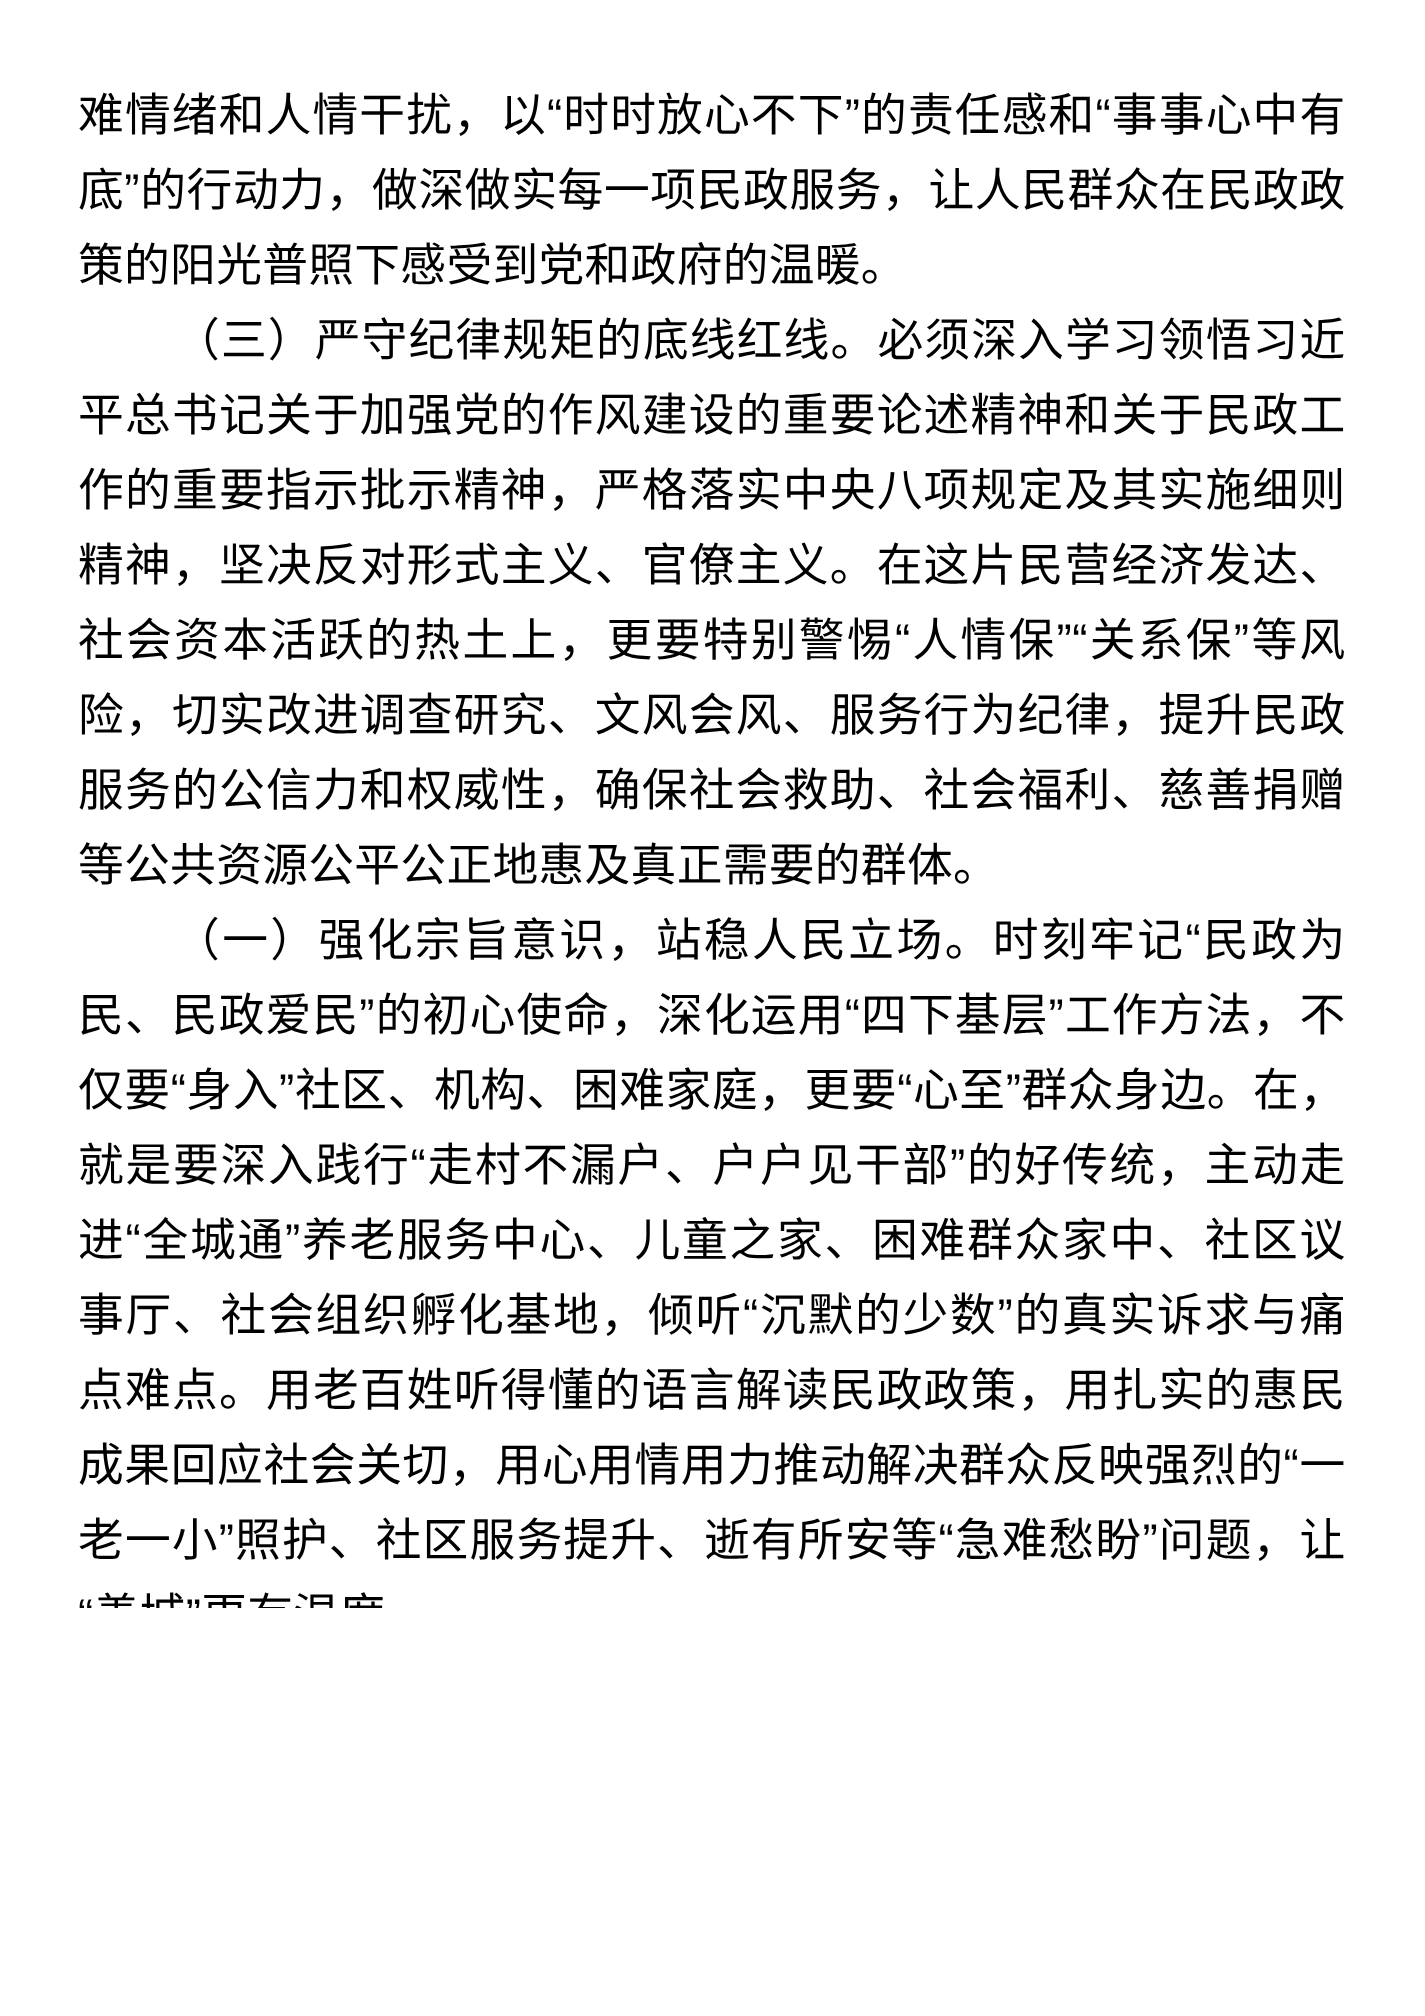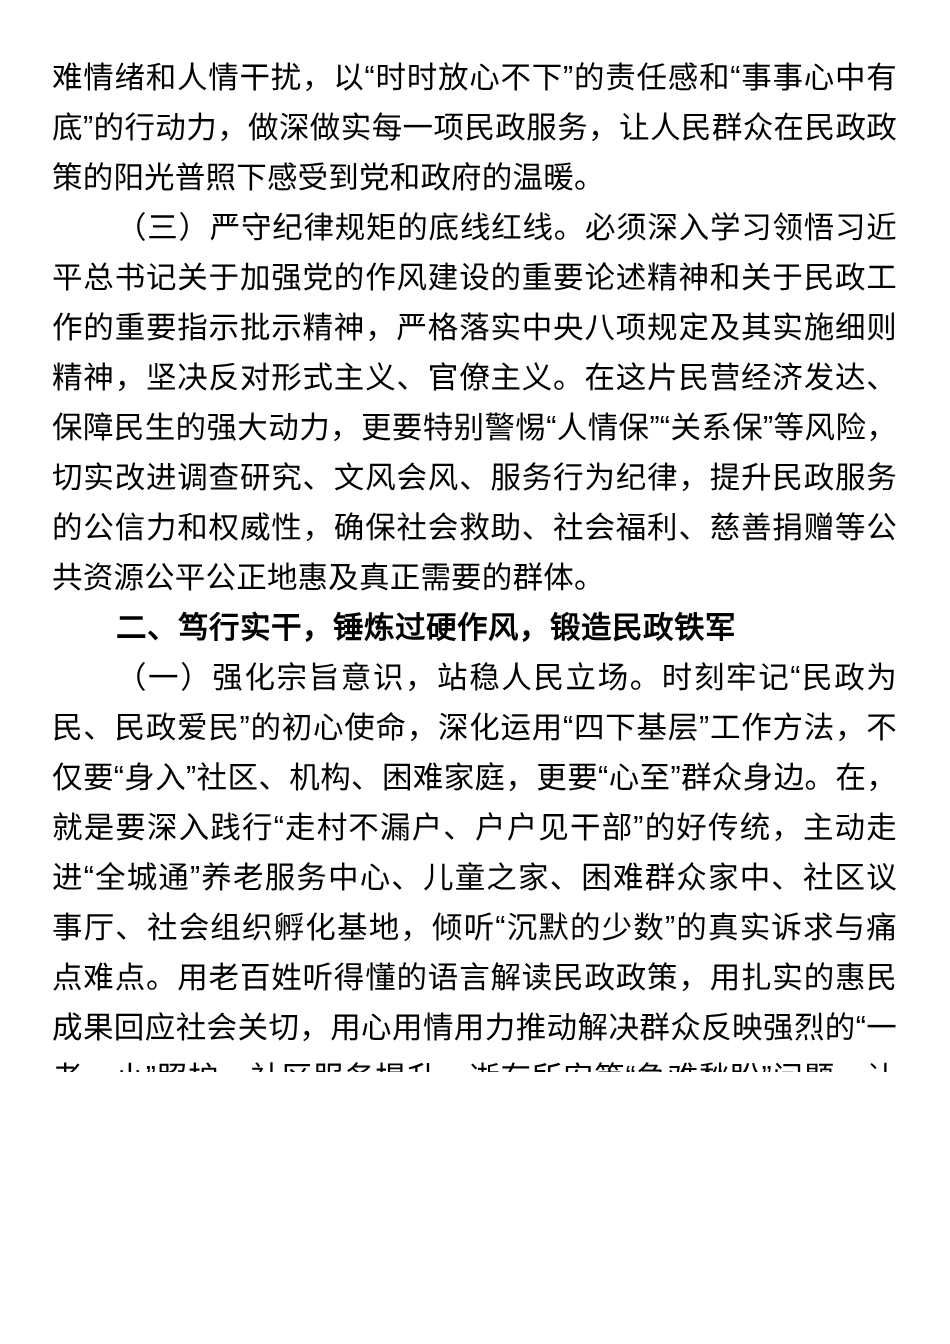--- a/index.html
+++ b/index.html
@@ -55,21 +55,20 @@
   }
 </style>
 </head>
 <body>
 
 <div class="page">
   <div class="doc-body">
 
     <p class="para">难情绪和人情干扰，以“时时放心不下”的责任感和“事事心中有底”的行动力，做深做实每一项民政服务，让人民群众在民政政策的阳光普照下感受到党和政府的温暖。</p>
 
-    <p class="para indent">（三）严守纪律规矩的底线红线。必须深入学习领悟习近平总书记关于加强党的作风建设的重要论述精神和关于民政工作的重要指示批示精神，严格落实中央八项规定及其实施细则精神，坚决反对形式主义、官僚主义。在这片民营经济发达、保障民生的强大动力，更要特别警惕“人情保”“关系保”等风险，切实改进调查研究、文风会风、服务行为纪律，提升民政服务的公信力和权威性，确保社会救助、社会福利、慈善捐赠等公共资源公平公正地惠及真正需要的群体。</p>
+    <p class="para indent">（三）严守纪律规矩的底线红线。必须深入学习领悟习近平总书记关于加强党的作风建设的重要论述精神和关于民政工作的重要指示批示精神，严格落实中央八项规定及其实施细则精神，坚决反对形式主义、官僚主义。在这片民营经济发达、社会资本活跃的热土上，更要特别警惕“人情保”“关系保”等风险，切实改进调查研究、文风会风、服务行为纪律，提升民政服务的公信力和权威性，确保社会救助、社会福利、慈善捐赠等公共资源公平公正地惠及真正需要的群体。</p>
 
-    <p class="heading">二、笃行实干，锤炼过硬作风，锻造民政铁军</p>
 
 
     <p class="para indent">（一）强化宗旨意识，站稳人民立场。时刻牢记“民政为民、民政爱民”的初心使命，深化运用“四下基层”工作方法，不仅要“身入”社区、机构、困难家庭，更要“心至”群众身边。在，就是要深入践行“走村不漏户、户户见干部”的好传统，主动走进“全城通”养老服务中心、儿童之家、困难群众家中、社区议事厅、社会组织孵化基地，倾听“沉默的少数”的真实诉求与痛点难点。用老百姓听得懂的语言解读民政政策，用扎实的惠民成果回应社会关切，用心用情用力推动解决群众反映强烈的“一老一小”照护、社区服务提升、逝有所安等“急难愁盼”问题，让“善城”更有温度。</p>
 
   </div>
 </div>
 
 </body></html>

